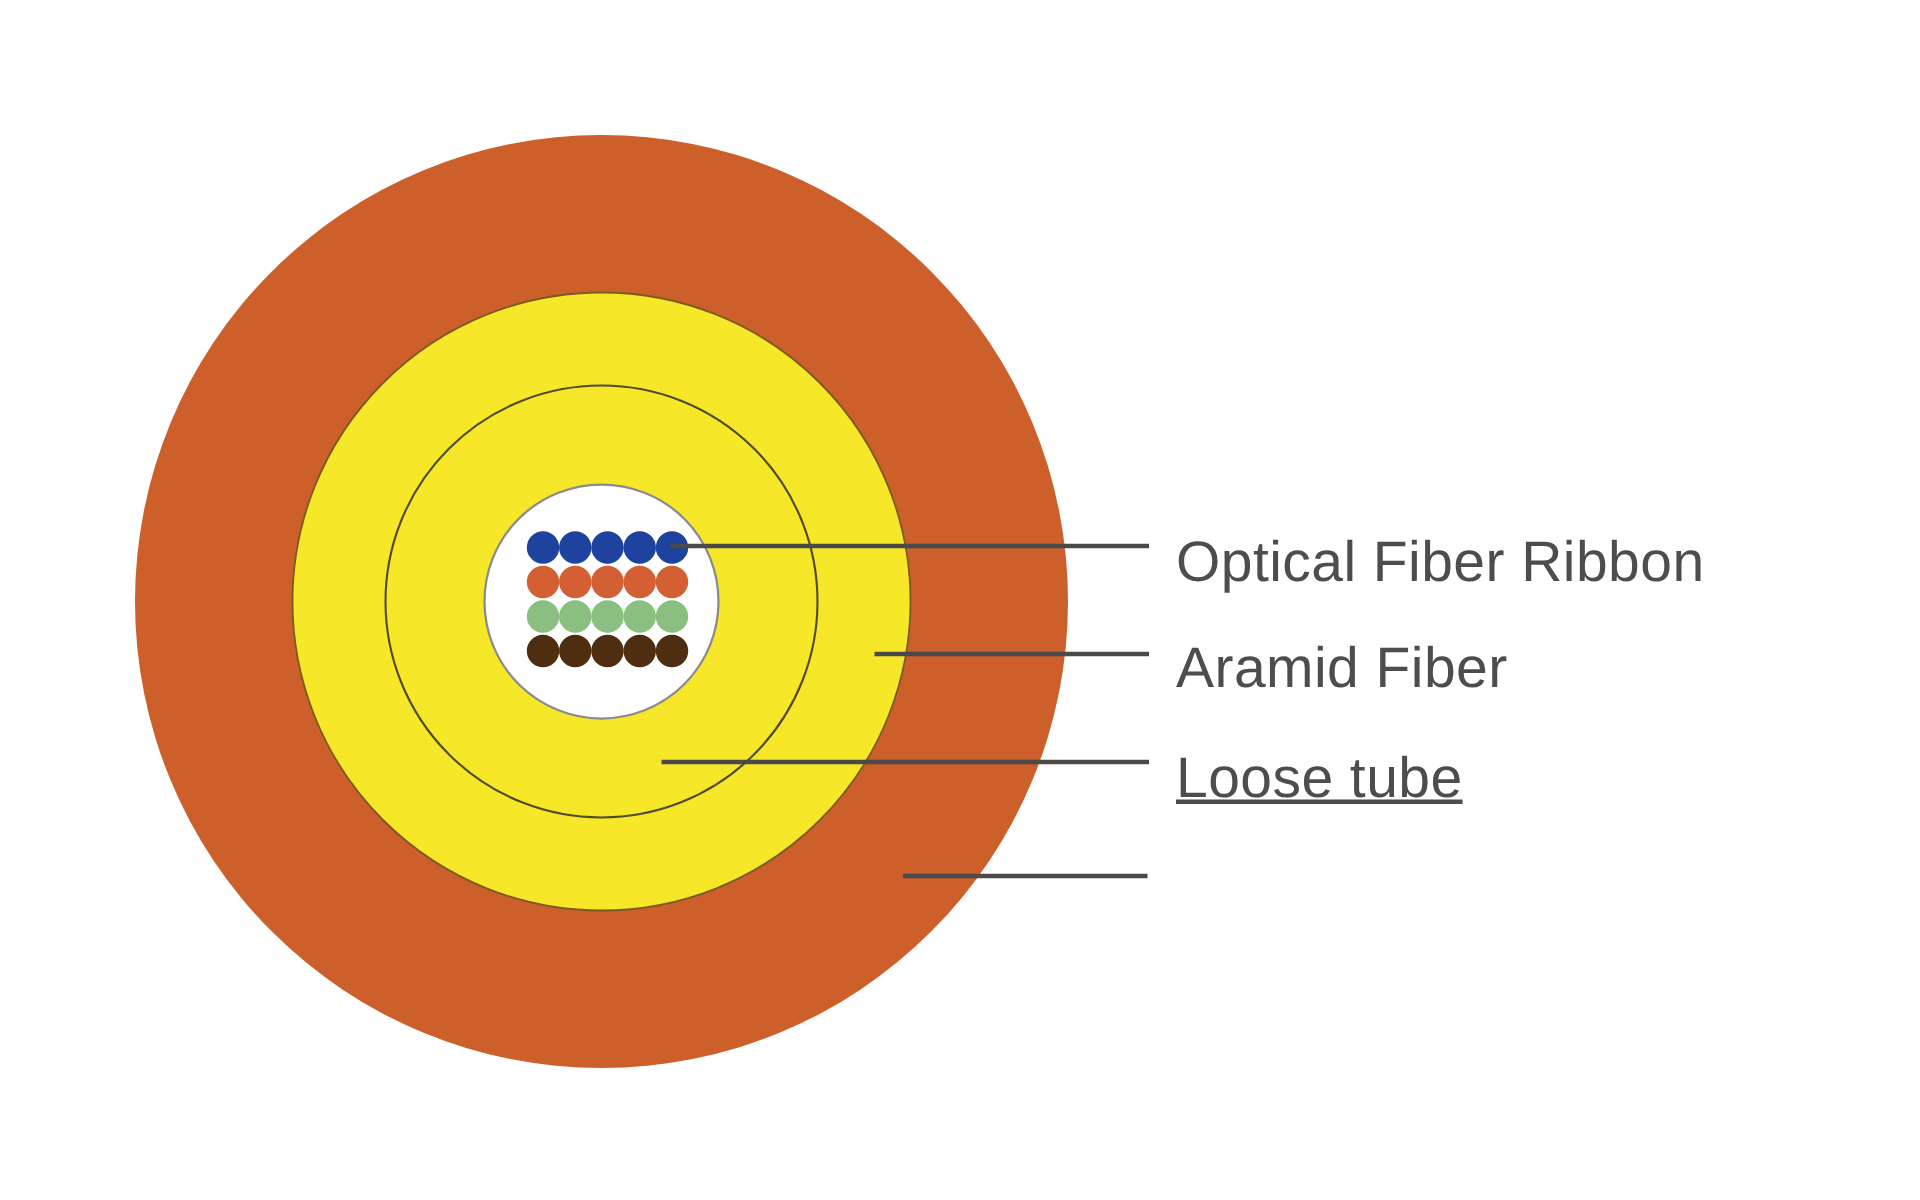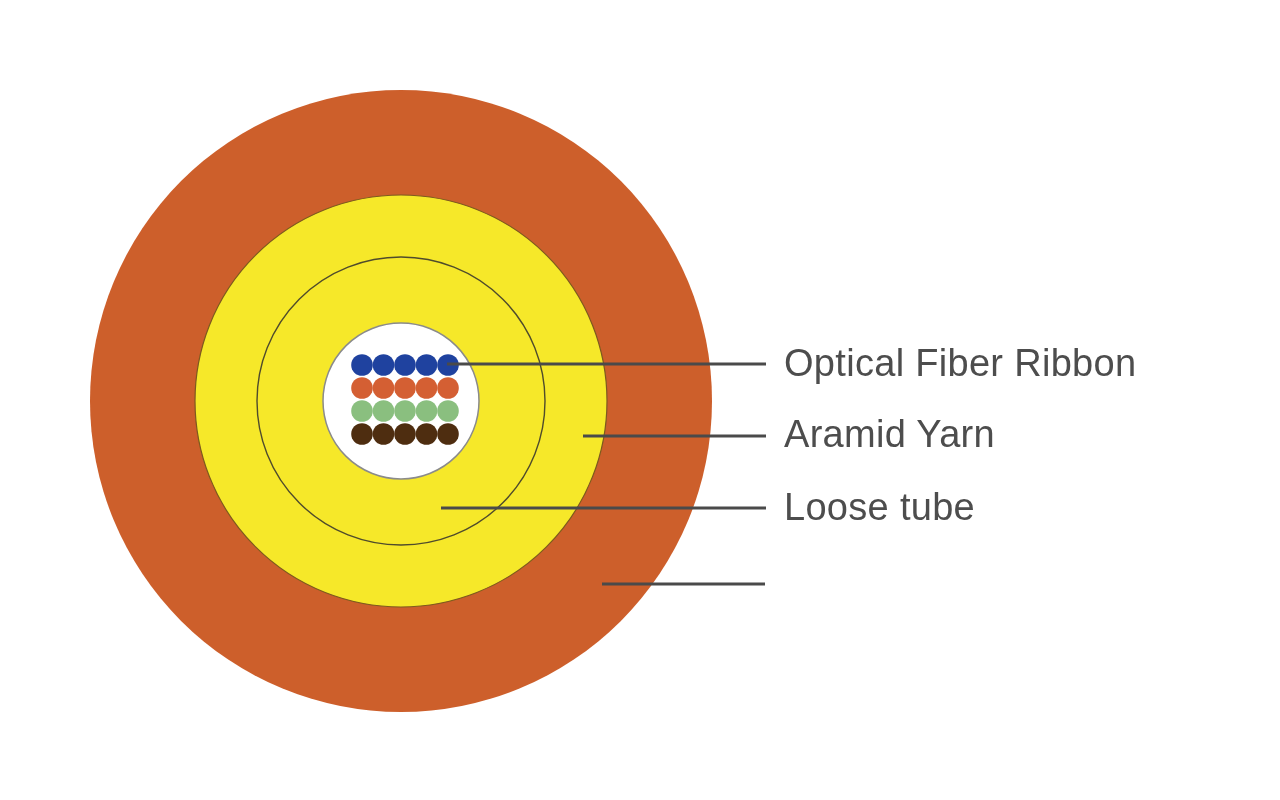--- a/index.html
+++ b/index.html
@@ -22,24 +22,25 @@
   }
   .callout-label {
     position: absolute;
     left: 784px;
     font-size: 38px;
     line-height: 38px;
     letter-spacing: 0.3px;
     color: #4d4d4d;
     white-space: nowrap;
     user-select: none;
+    margin-top: 12px;
   }
   .callout-label.l1 { top: 344px; }
   .callout-label.l2 { top: 415px; }
-  .callout-label.l3 { top: 488px; }
+  .callout-label.l3 { top: 488px; text-decoration: underline; }
   .callout-label.l4 { top: 562px; }
 </style>
 </head>
 <body>
 
 <div class="canvas">
 
   <svg class="diagram-svg" width="1280" height="800" viewBox="0 0 1280 800">
 
     <circle cx="401" cy="401" r="311" fill="#cd5f2b"></circle>
@@ -73,16 +74,16 @@
         <circle cx="448" cy="434" r="10.8" fill="#4e2d10"></circle>
       </g>
 
     <line x1="447" y1="364" x2="766" y2="364" stroke="#4a4a4a" stroke-width="3"></line>
     <line x1="583" y1="436" x2="766" y2="436" stroke="#4a4a4a" stroke-width="3"></line>
     <line x1="441" y1="508" x2="766" y2="508" stroke="#4a4a4a" stroke-width="3"></line>
     <line x1="602" y1="584" x2="765" y2="584" stroke="#4a4a4a" stroke-width="3"></line>
   </svg>
 
   <div class="callout-label l1">Optical Fiber Ribbon</div>
-  <div class="callout-label l2">Aramid Yarn</div>
+  <div class="callout-label l2">Aramid Fiber</div>
   <div class="callout-label l3">Loose tube</div>
 
 </div>
 
 </body></html>

